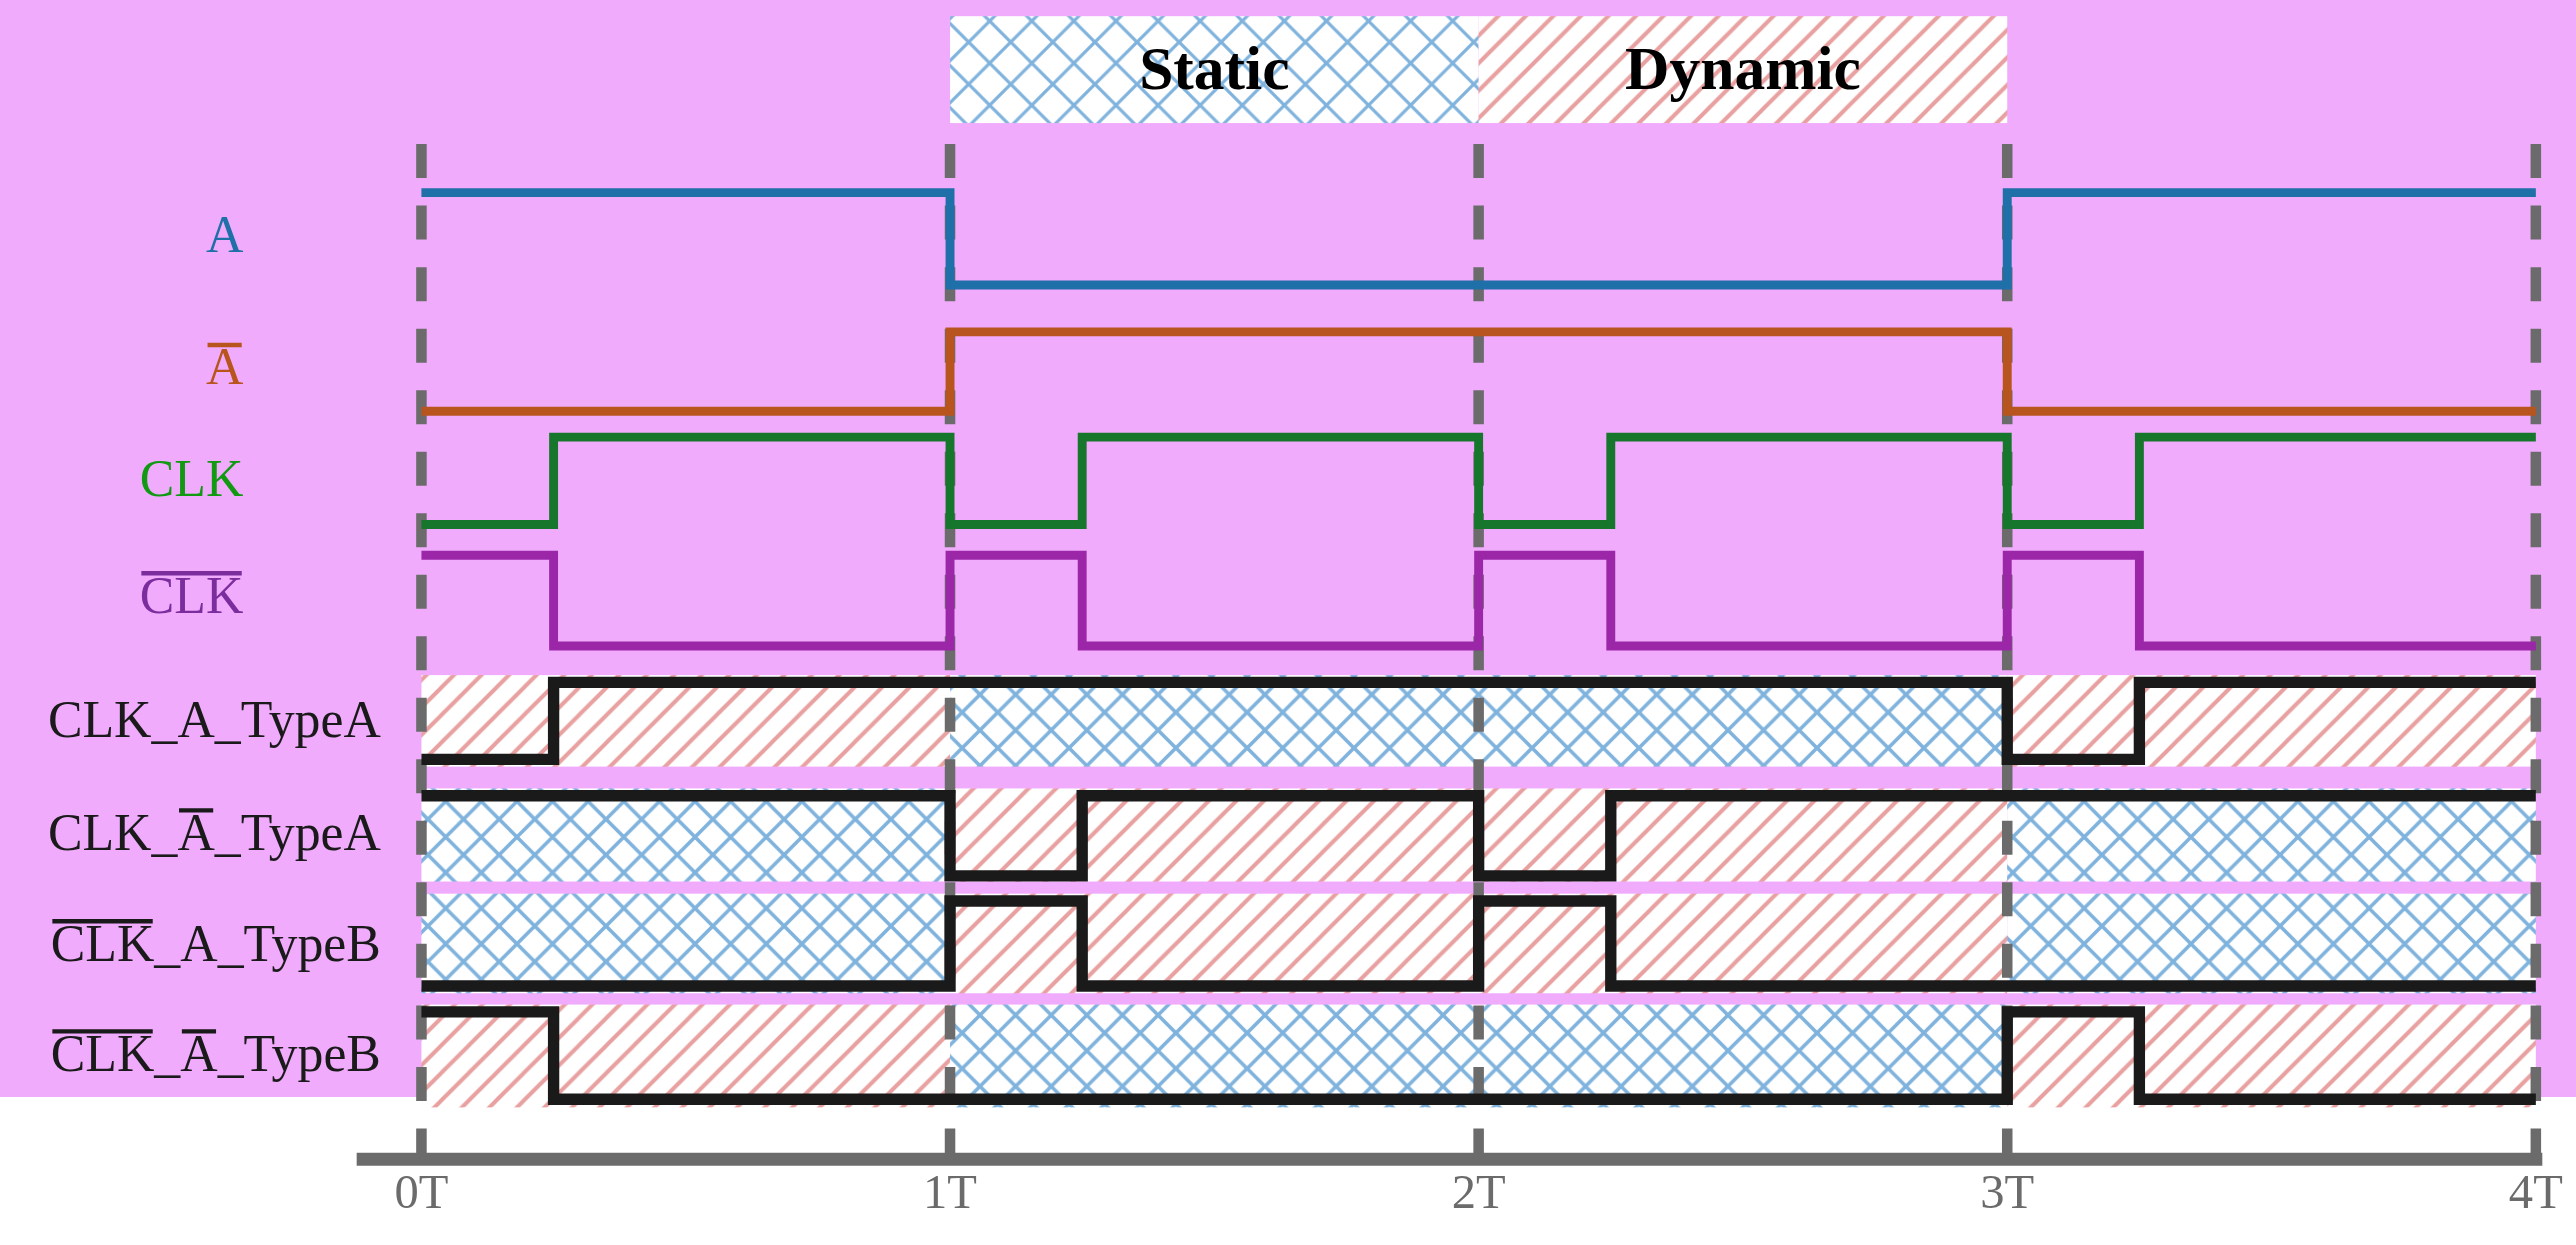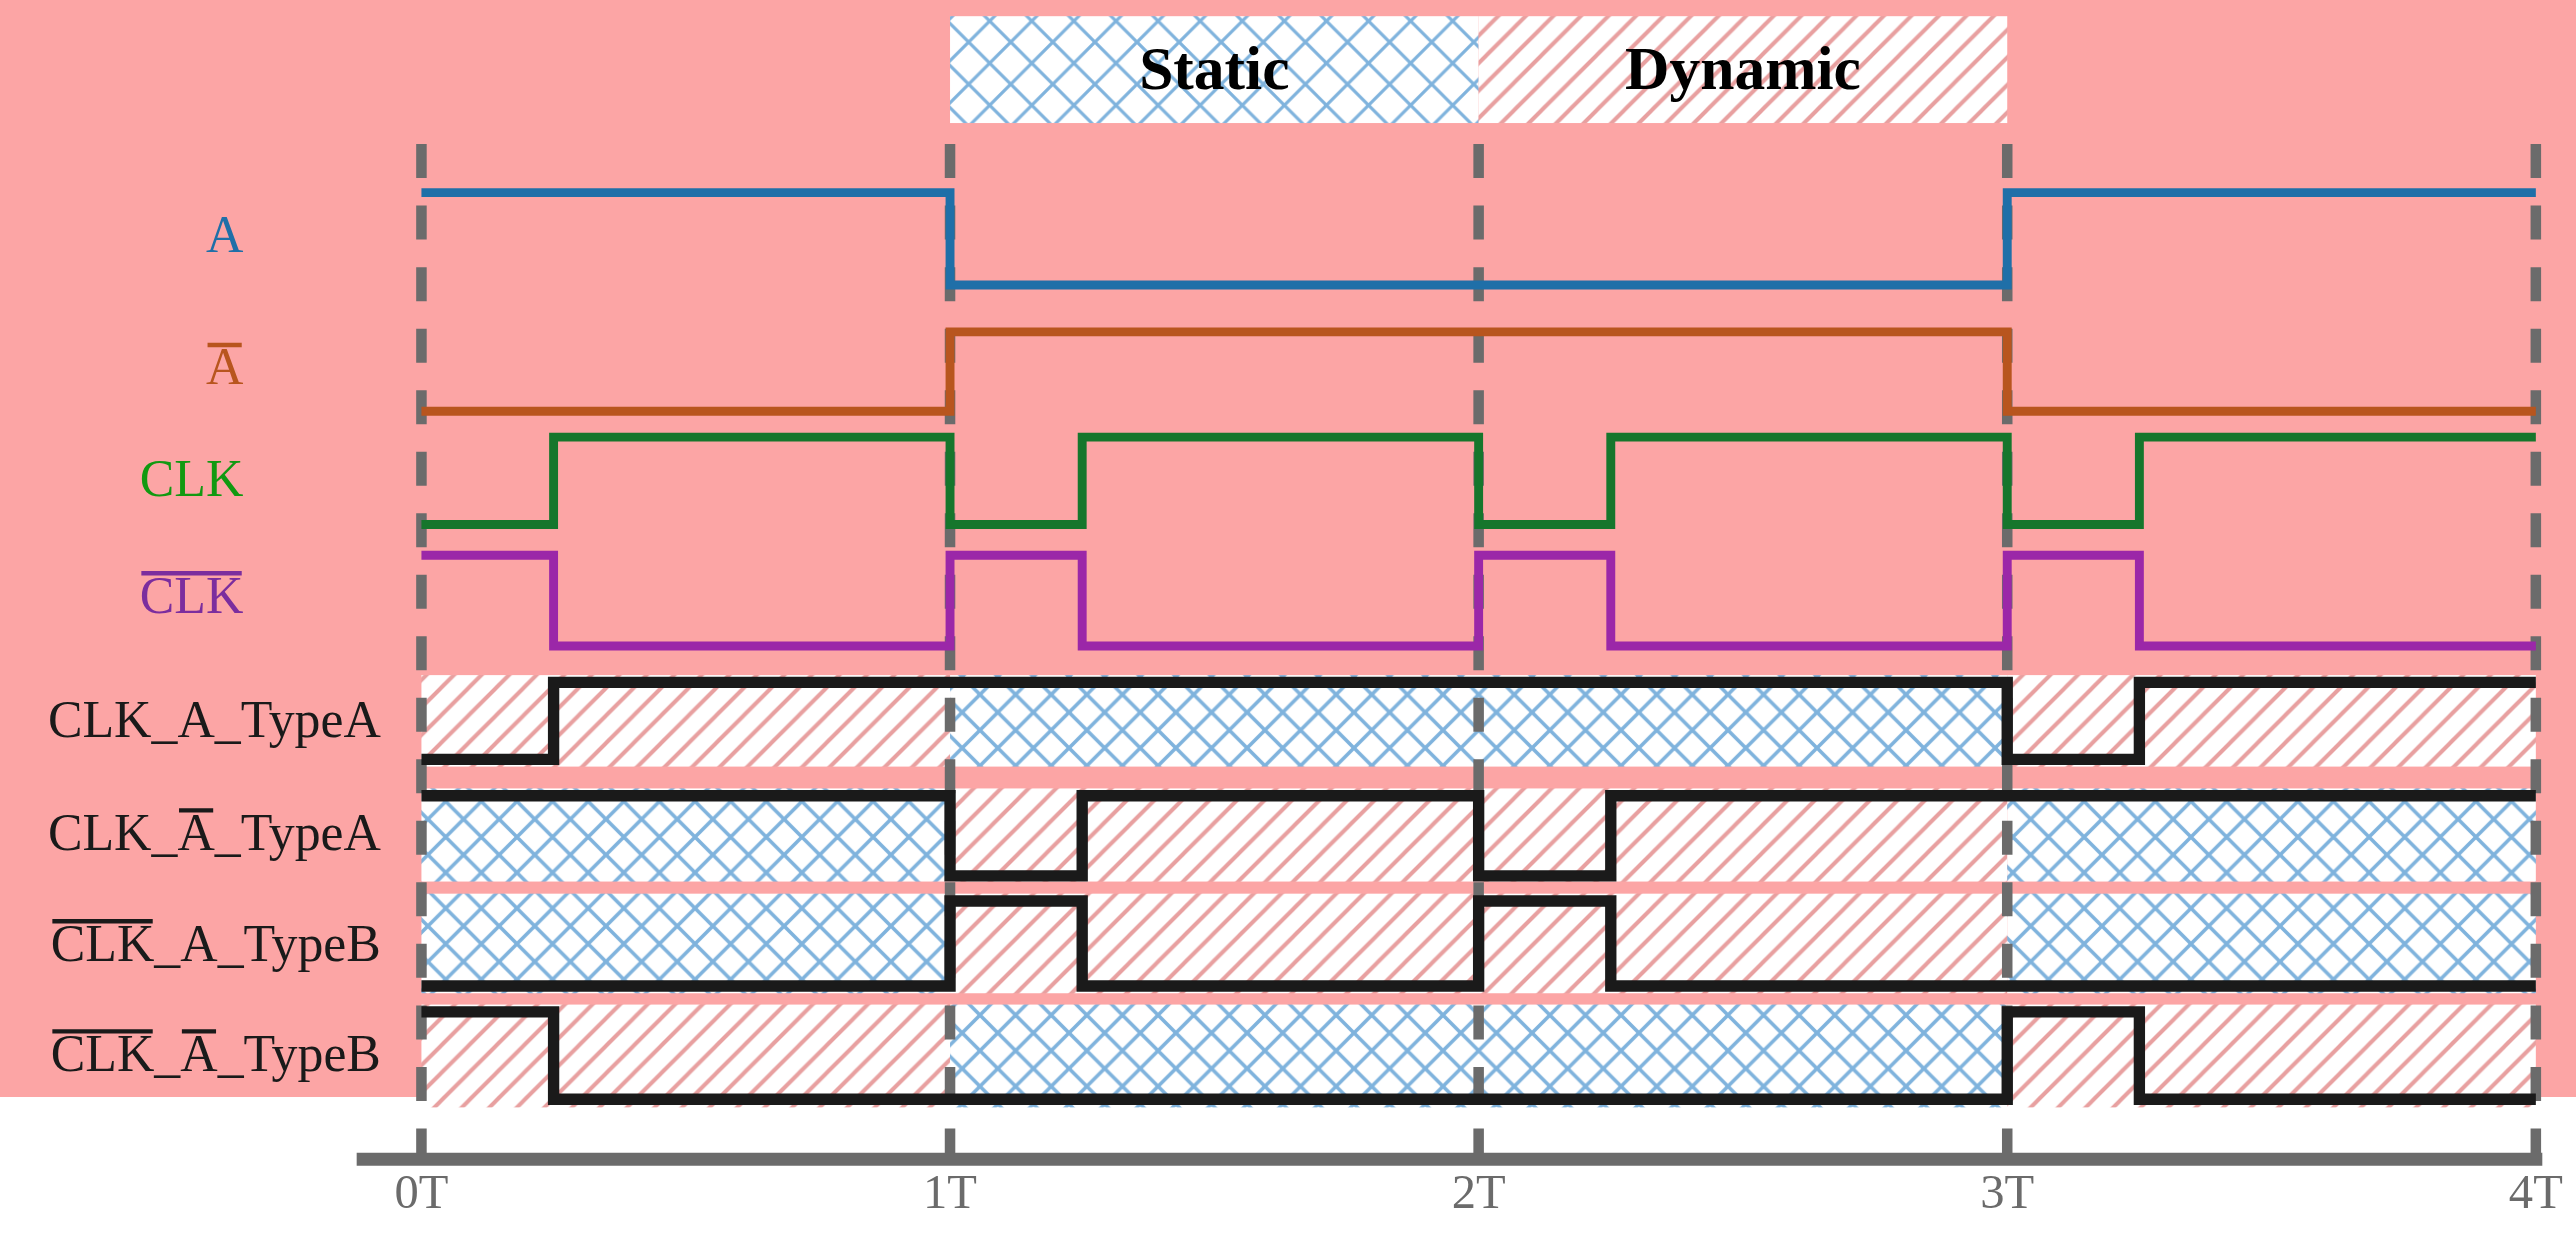--- a/index.html
+++ b/index.html
@@ -1,17 +1,17 @@
 <!DOCTYPE html>
 <html style="font-size:13px"><head>
 <meta charset="utf-8">
 <style>
   html,body{margin:0;padding:0;background:#ffffff;}
   body{width:2576px;height:1245px;overflow:hidden;font-family:"Liberation Serif",serif;}
-  #root{position:relative;width:2576px;height:1097px;background:#fca5a5;}
+  #root{position:relative;width:2576px;height:1097px;background:#f0abfc;}
   svg#diagram{position:absolute;left:0;top:0;width:2576px;height:1245px;display:block;}
   .tick-label{font-family:"Liberation Serif",serif;font-size:60px;fill:#6b6b6b;text-anchor:middle;dominant-baseline:hanging;}
   .legend-label{font-family:"Liberation Serif",serif;font-weight:bold;font-size:76px;fill:#000;text-anchor:middle;dominant-baseline:middle;}
 </style>
 </head>
 <body>
 
 <div id="root">
   <svg id="diagram" viewBox="0 0 3181 1538">
     <defs>

